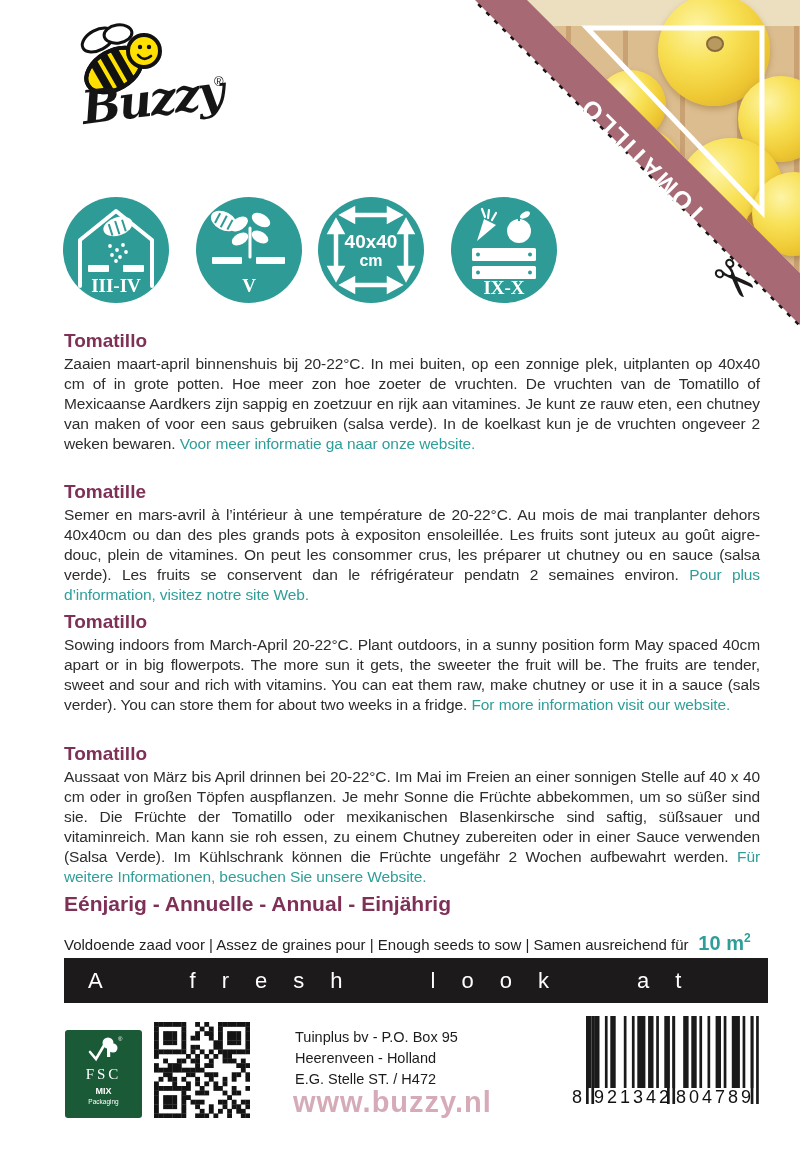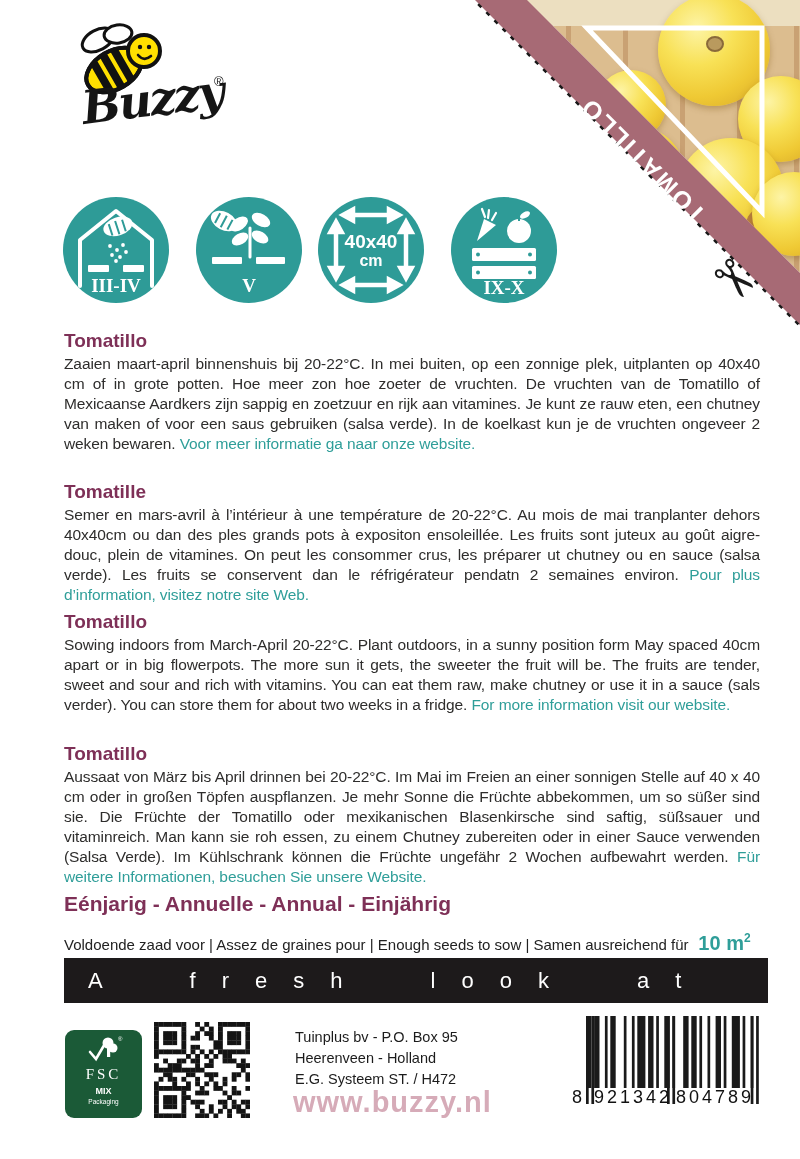--- a/index.html
+++ b/index.html
@@ -38,21 +38,21 @@
   .seeds .val{color:#2f9e99;font-weight:bold;font-size:20px;}
   .seeds sup{font-size:12px;}
 
   
   .banner{position:absolute;left:64px;top:958px;width:704px;height:45px;background:#1d1a1b;
     color:#fff;font-size:22px;line-height:45px;letter-spacing:26px;word-spacing:30px;
     padding-left:24px;box-sizing:border-box;white-space:nowrap;overflow:hidden;}
 
   
   .fsc{position:absolute;left:65px;top:1030px;width:77px;height:88px;background:#1b5a37;
-    border-radius:9px;color:#fff;text-align:center;box-sizing:border-box;padding-top:4px;}
+    border-radius:3px;color:#fff;text-align:center;box-sizing:border-box;padding-top:4px;}
   .fsc .t1{font-family:"Liberation Serif",serif;font-size:15px;letter-spacing:3px;margin-top:-2px;}
   .fsc .t2{font-size:9px;font-weight:bold;margin-top:3px;}
   .fsc .t3{font-size:6.5px;margin-top:2px;}
   .fsc .t4{font-size:8px;font-weight:bold;margin-top:12px;}
   .qr{position:absolute;left:154px;top:1022px;width:96px;height:96px;}
   .addr{position:absolute;left:295px;top:1027px;font-size:14.5px;line-height:21px;color:#1c1c1c;}
   .pcode{position:absolute;left:295px;top:1071px;font-size:14.5px;color:#1c1c1c;}
   .site{position:absolute;left:293px;top:1086px;font-size:29px;font-weight:bold;color:#d6abb8;letter-spacing:1px;}
   .barcode{position:absolute;left:570px;top:1016px;width:206px;height:96px;}
   .barcode .bars{position:absolute;left:16px;top:0;}
@@ -446,21 +446,21 @@
         <rect x="13" y="20" width="1.06" height="1.06"></rect>
         <rect x="16" y="20" width="1.06" height="1.06"></rect>
         <rect x="19" y="20" width="1.06" height="1.06"></rect>
         <rect x="20" y="20" width="1.06" height="1.06"></rect>
       </svg></div>
 
   <div class="addr">
     <div>Tuinplus bv - P.O. Box 95</div>
     <div>Heerenveen - Holland</div>
   </div>
-  <div class="pcode">E.G. Systeem ST. / H472</div>
+  <div class="pcode">E.G. Stelle ST. / H472</div>
   <div class="site">www.buzzy.nl</div>
 
   <div class="barcode">
     <div class="bars"><svg width="172.80000000000004" height="88" viewBox="0 0 172.80000000000004 88">
           <rect x="0" y="0" width="5.4" height="72" fill="#1a1a1a"></rect>
           <rect x="8.100000000000001" y="0" width="5.4" height="72" fill="#1a1a1a"></rect>
           <rect x="18.900000000000002" y="0" width="2.7" height="72" fill="#1a1a1a"></rect>
           <rect x="24.3" y="0" width="5.4" height="72" fill="#1a1a1a"></rect>
           <rect x="37.800000000000004" y="0" width="2.7" height="72" fill="#1a1a1a"></rect>
           <rect x="45.900000000000006" y="0" width="2.7" height="72" fill="#1a1a1a"></rect>

